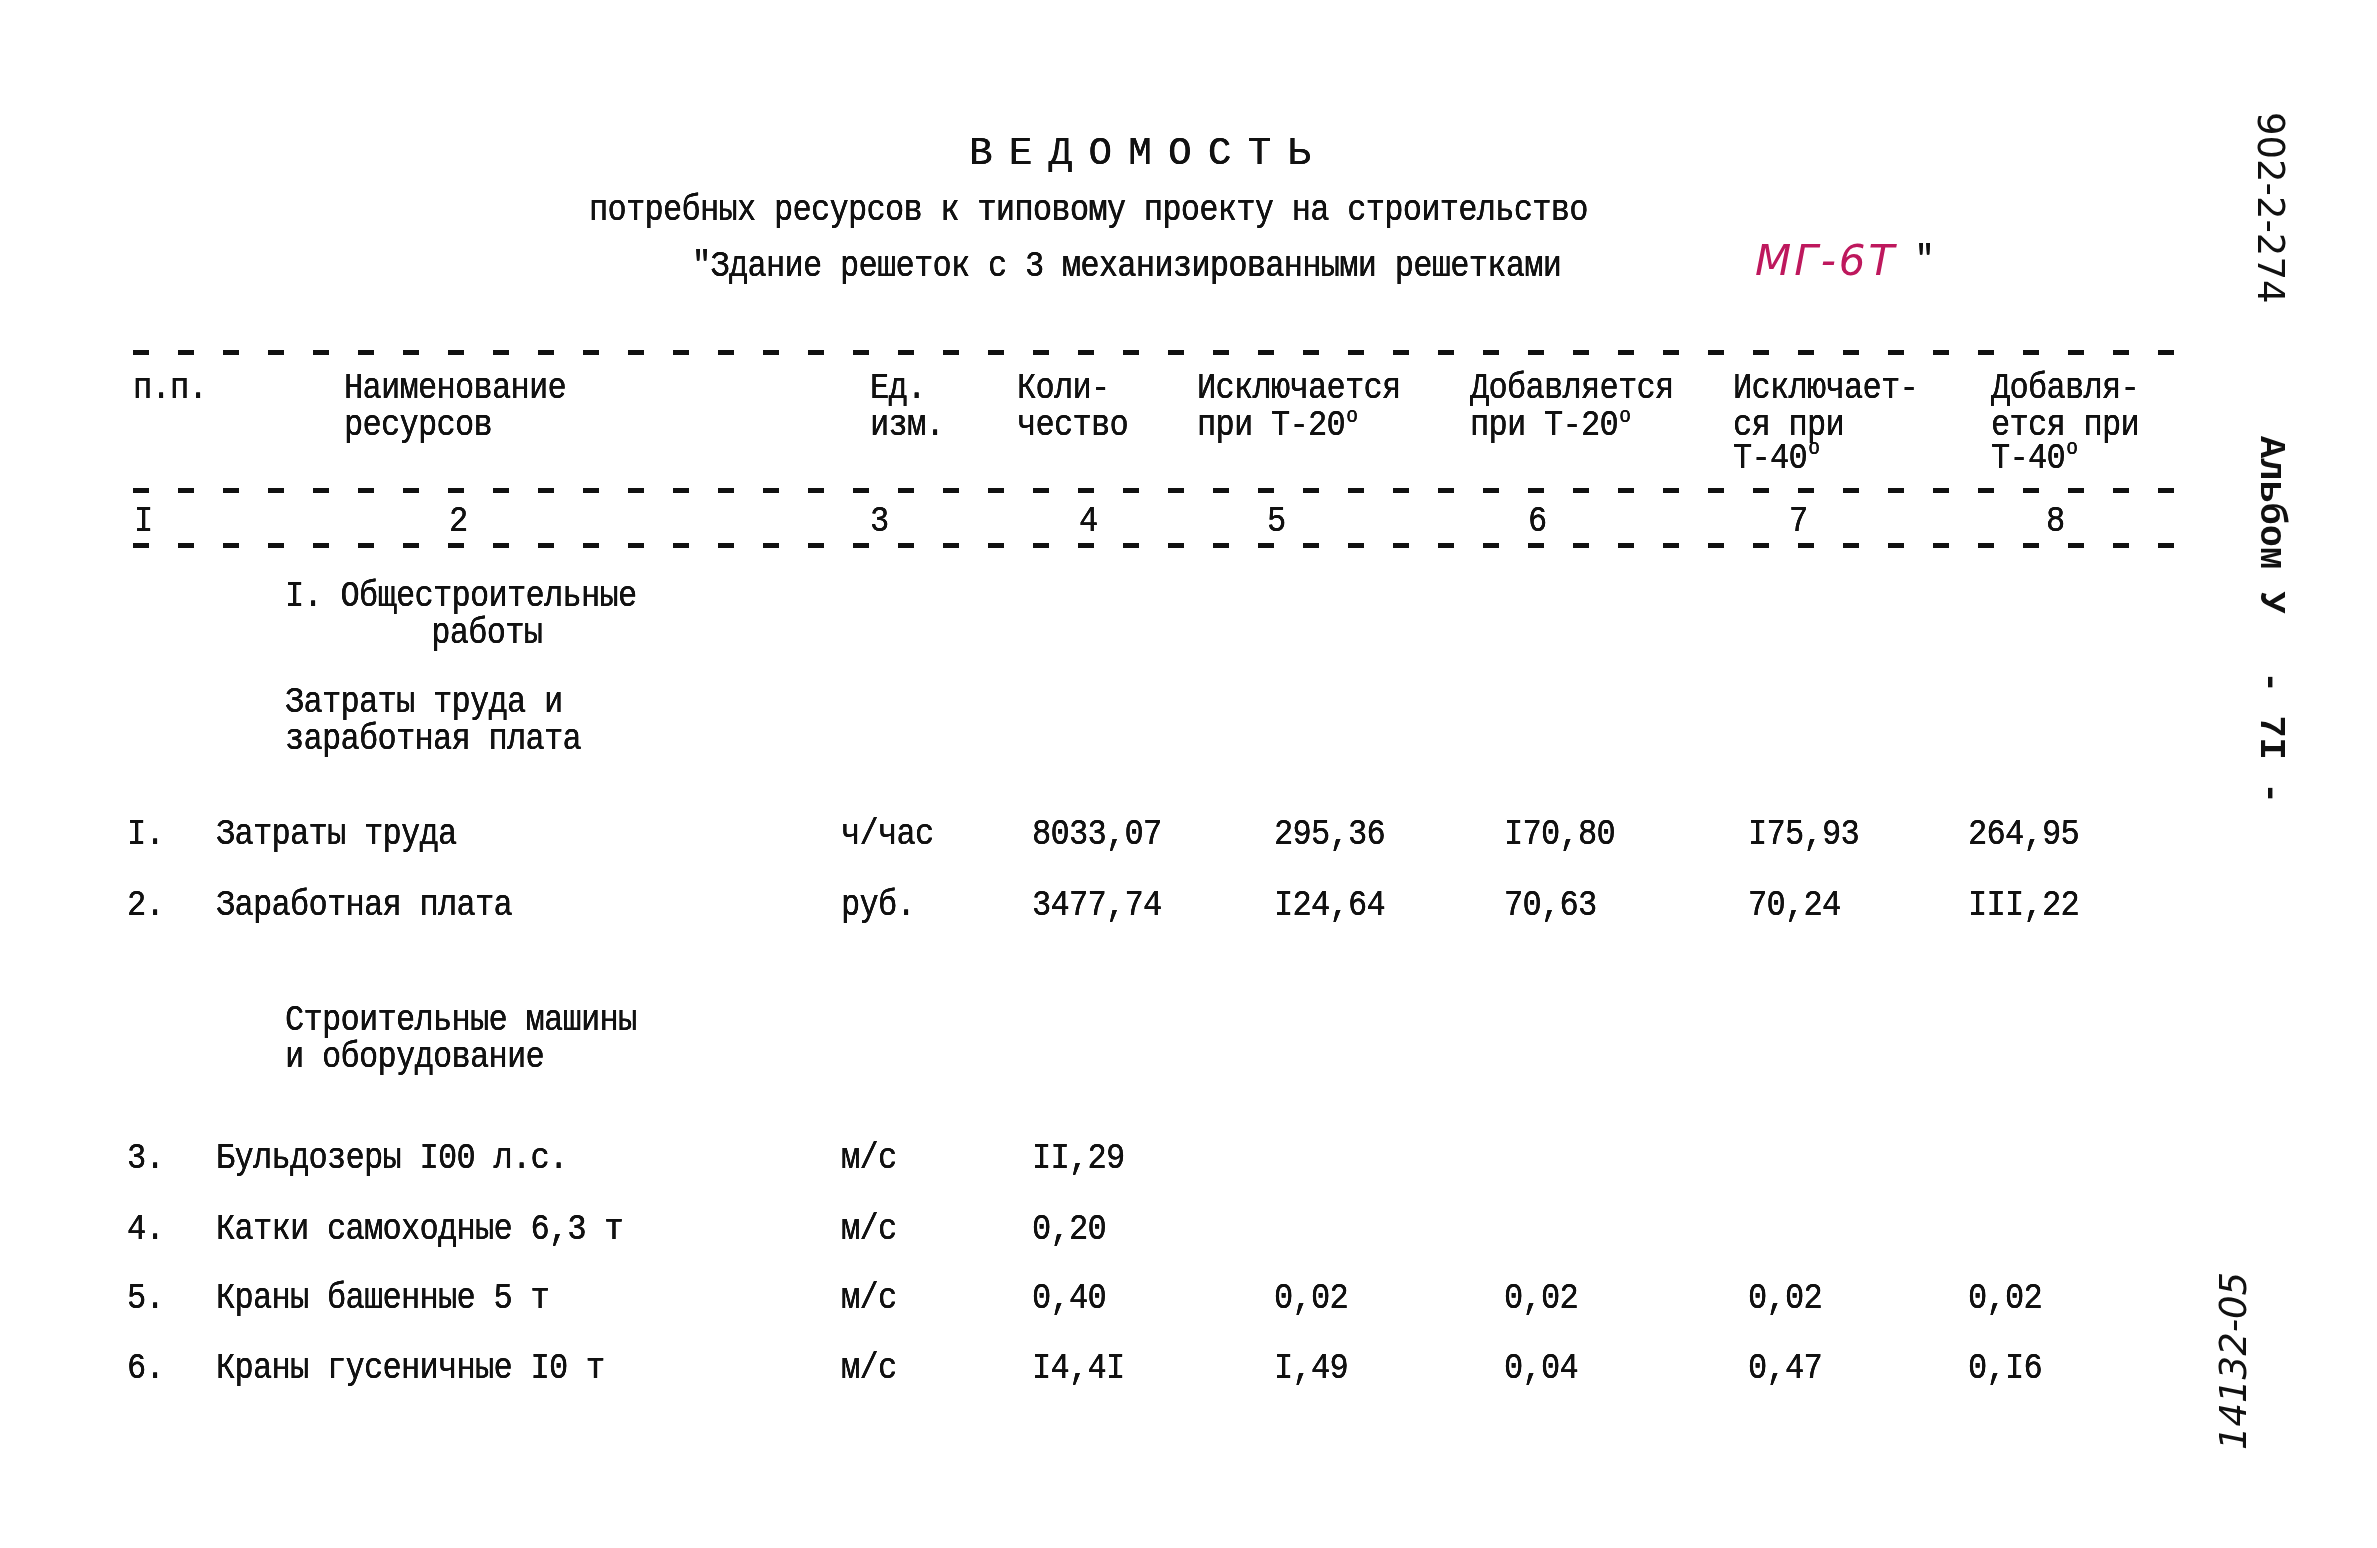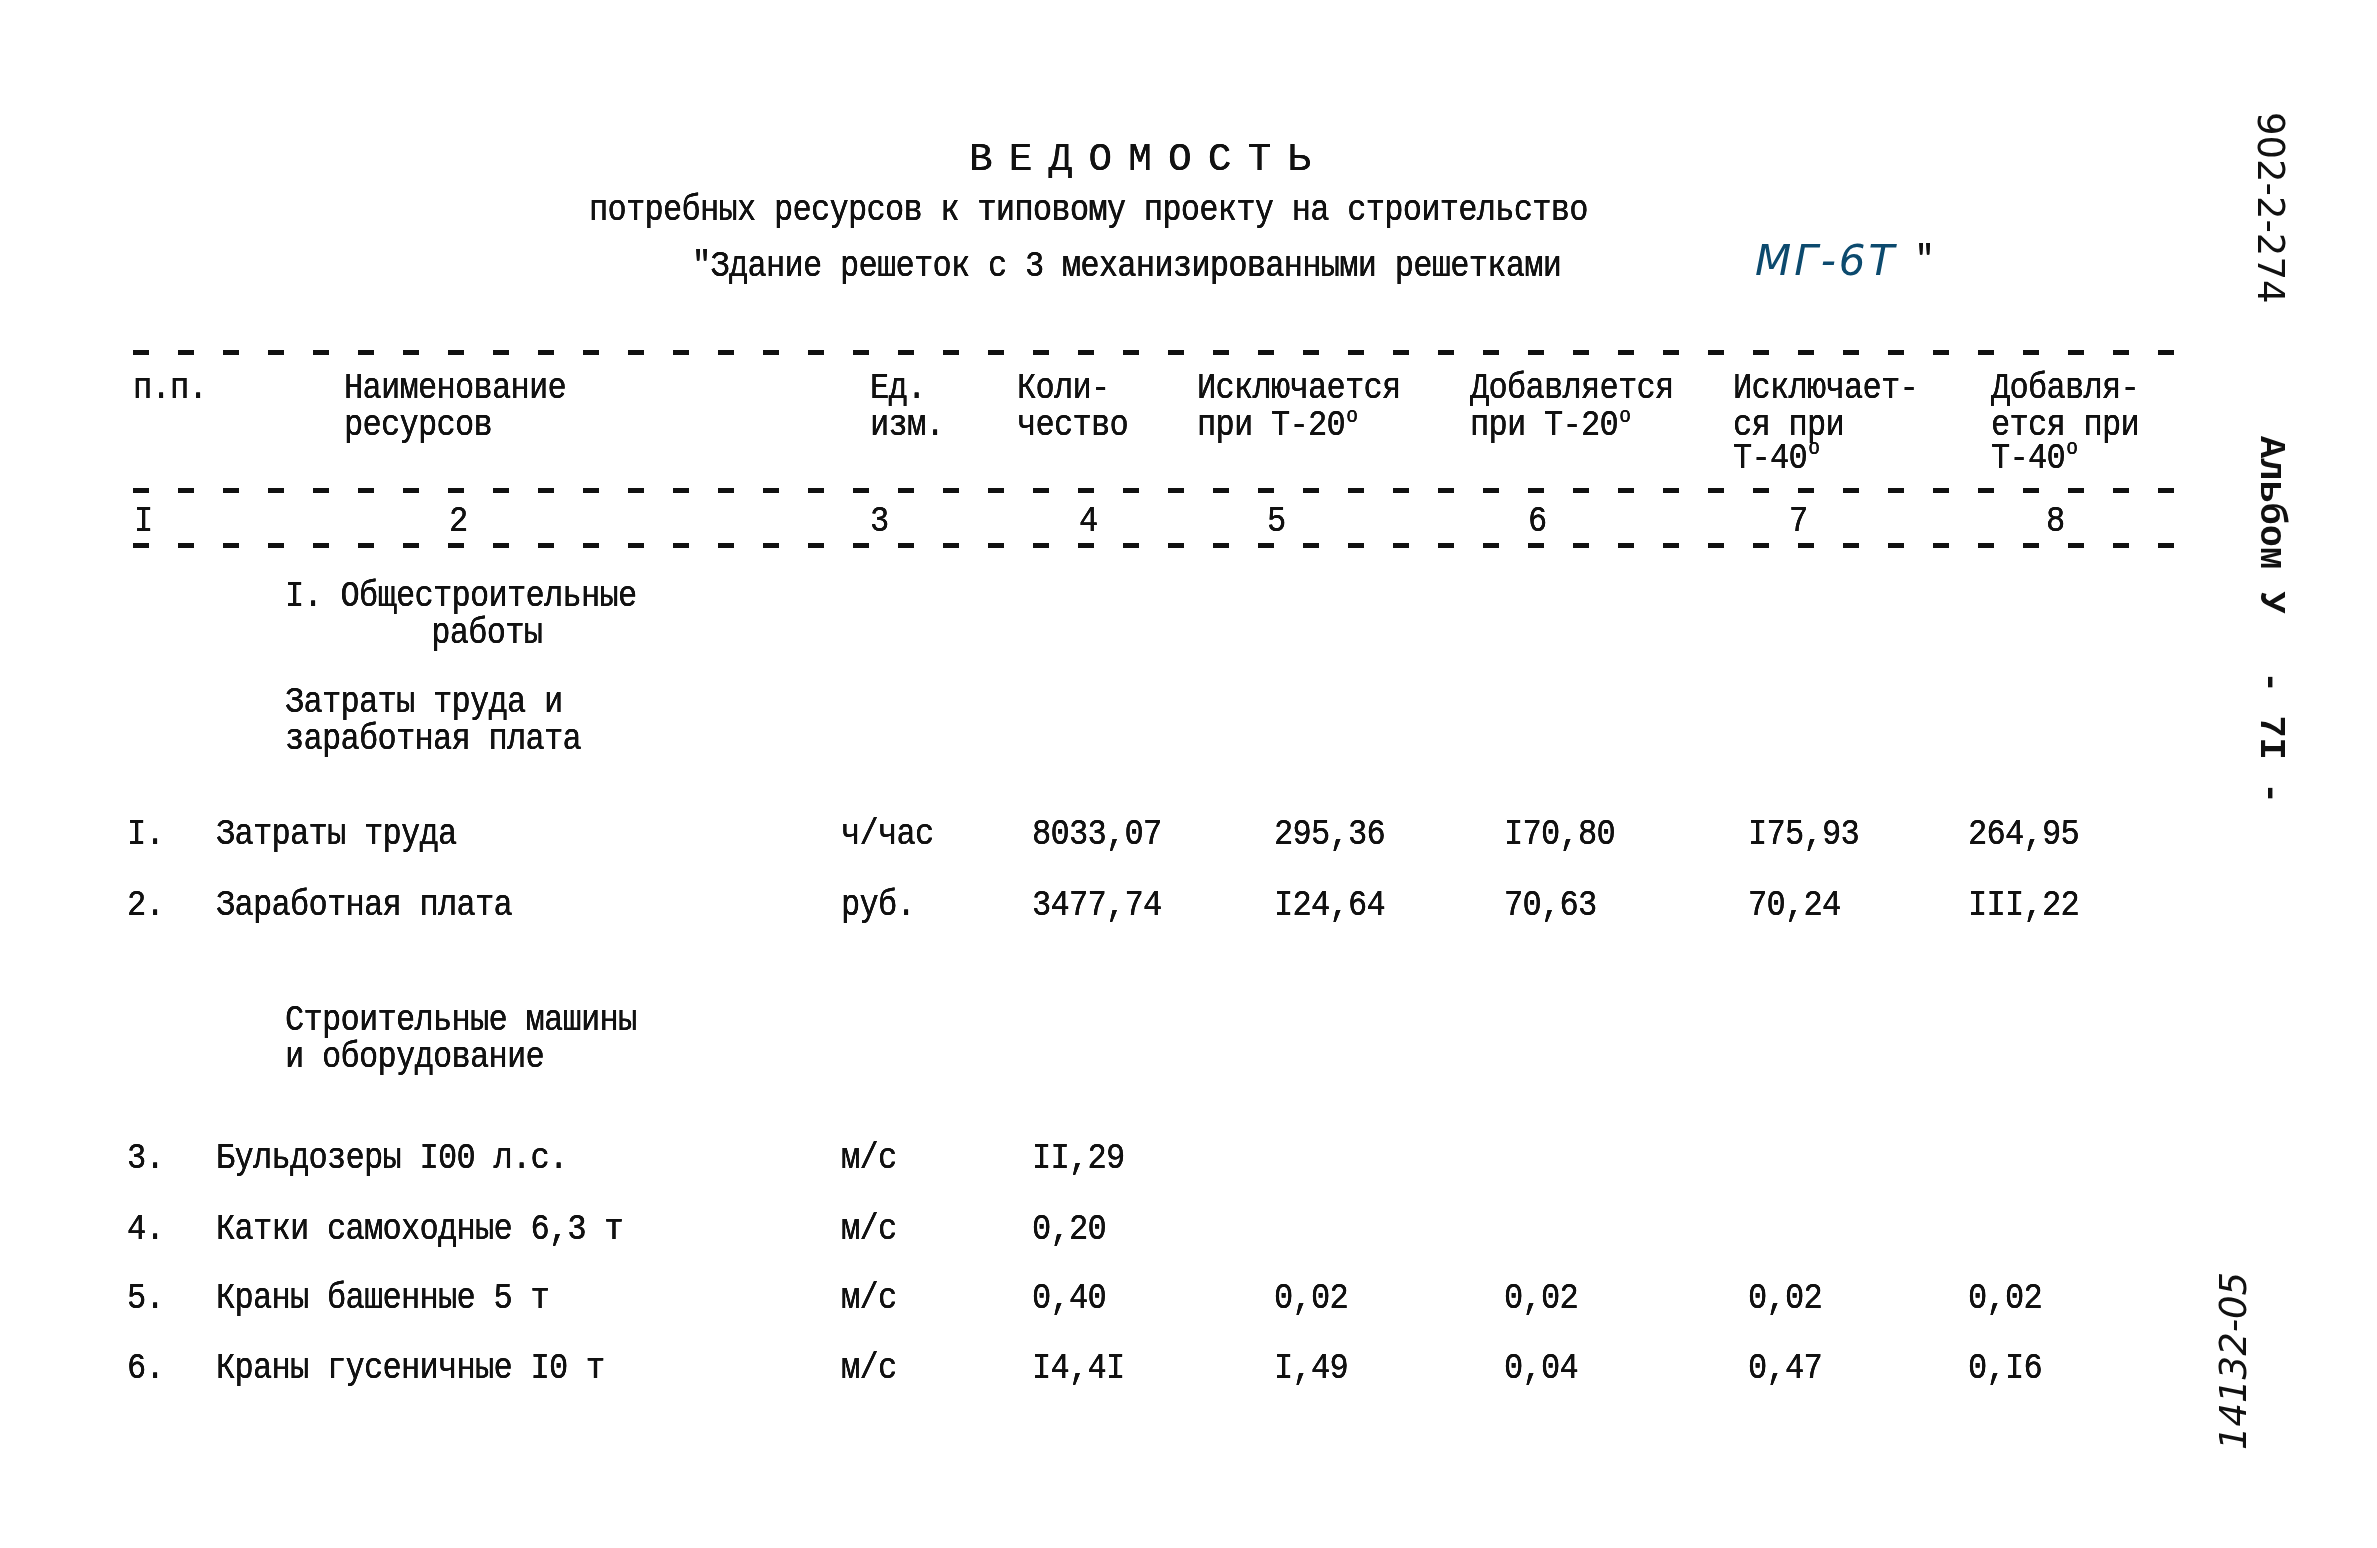--- a/index.html
+++ b/index.html
@@ -23,28 +23,27 @@
       letter-spacing: -0.7px;
       transform: scaleX(0.86);
       transform-origin: left top;
       font-weight: normal;
       text-shadow: 0.4px 0 0 #111, 0 0.4px 0 #111;
     }
     .title {
       font-size: 39px;
       letter-spacing: 16.4px;
       transform: none;
-      margin-top: 6px;
     }
     .hw {
       font-family: "DejaVu Sans", sans-serif;
       font-style: italic;
       font-weight: 300;
       font-size: 42px;
-      color: #0c4a6e;
+      color: #be185d;
       transform: none;
       text-shadow: none;
       letter-spacing: 3px;
     }
     .dash {
       position: absolute;
       left: 133px;
       width: 2046px;
       height: 5.2px;
       background-image: repeating-linear-gradient(to right, #111 0 16.4px, transparent 16.4px 45px);

